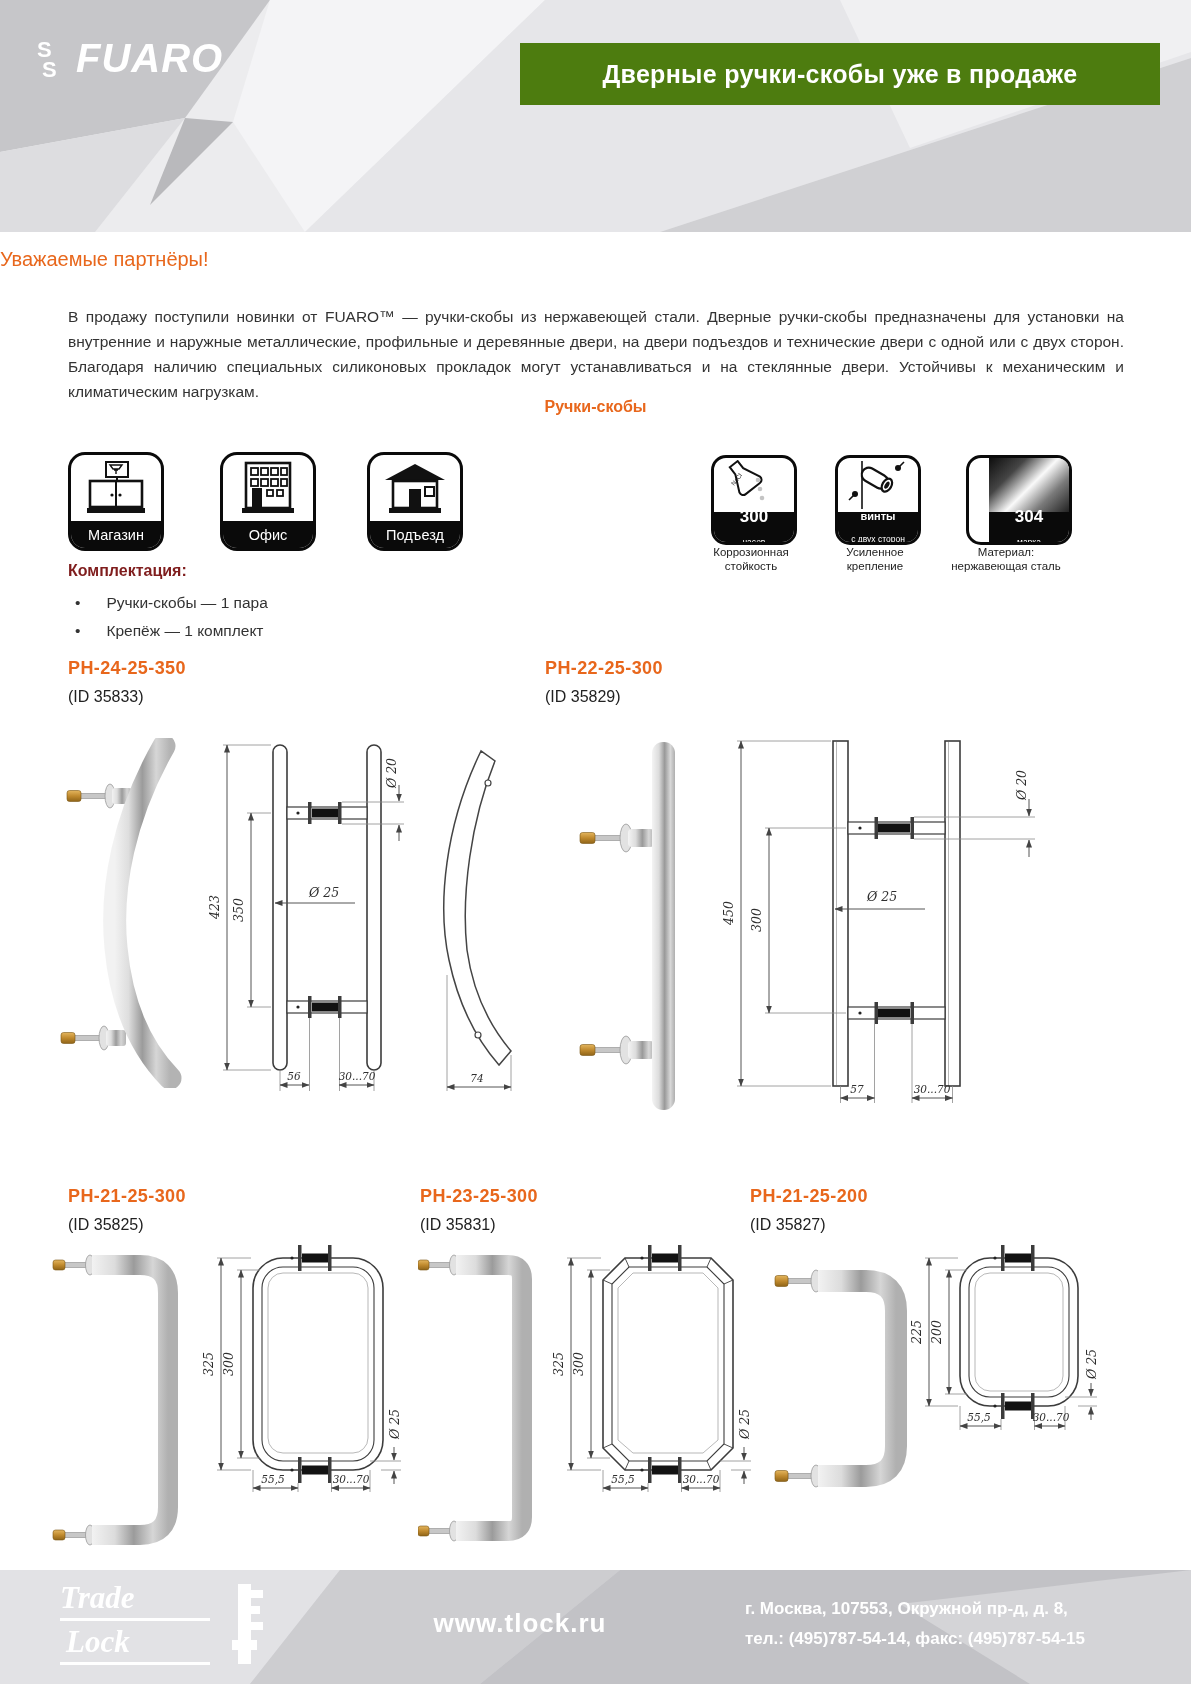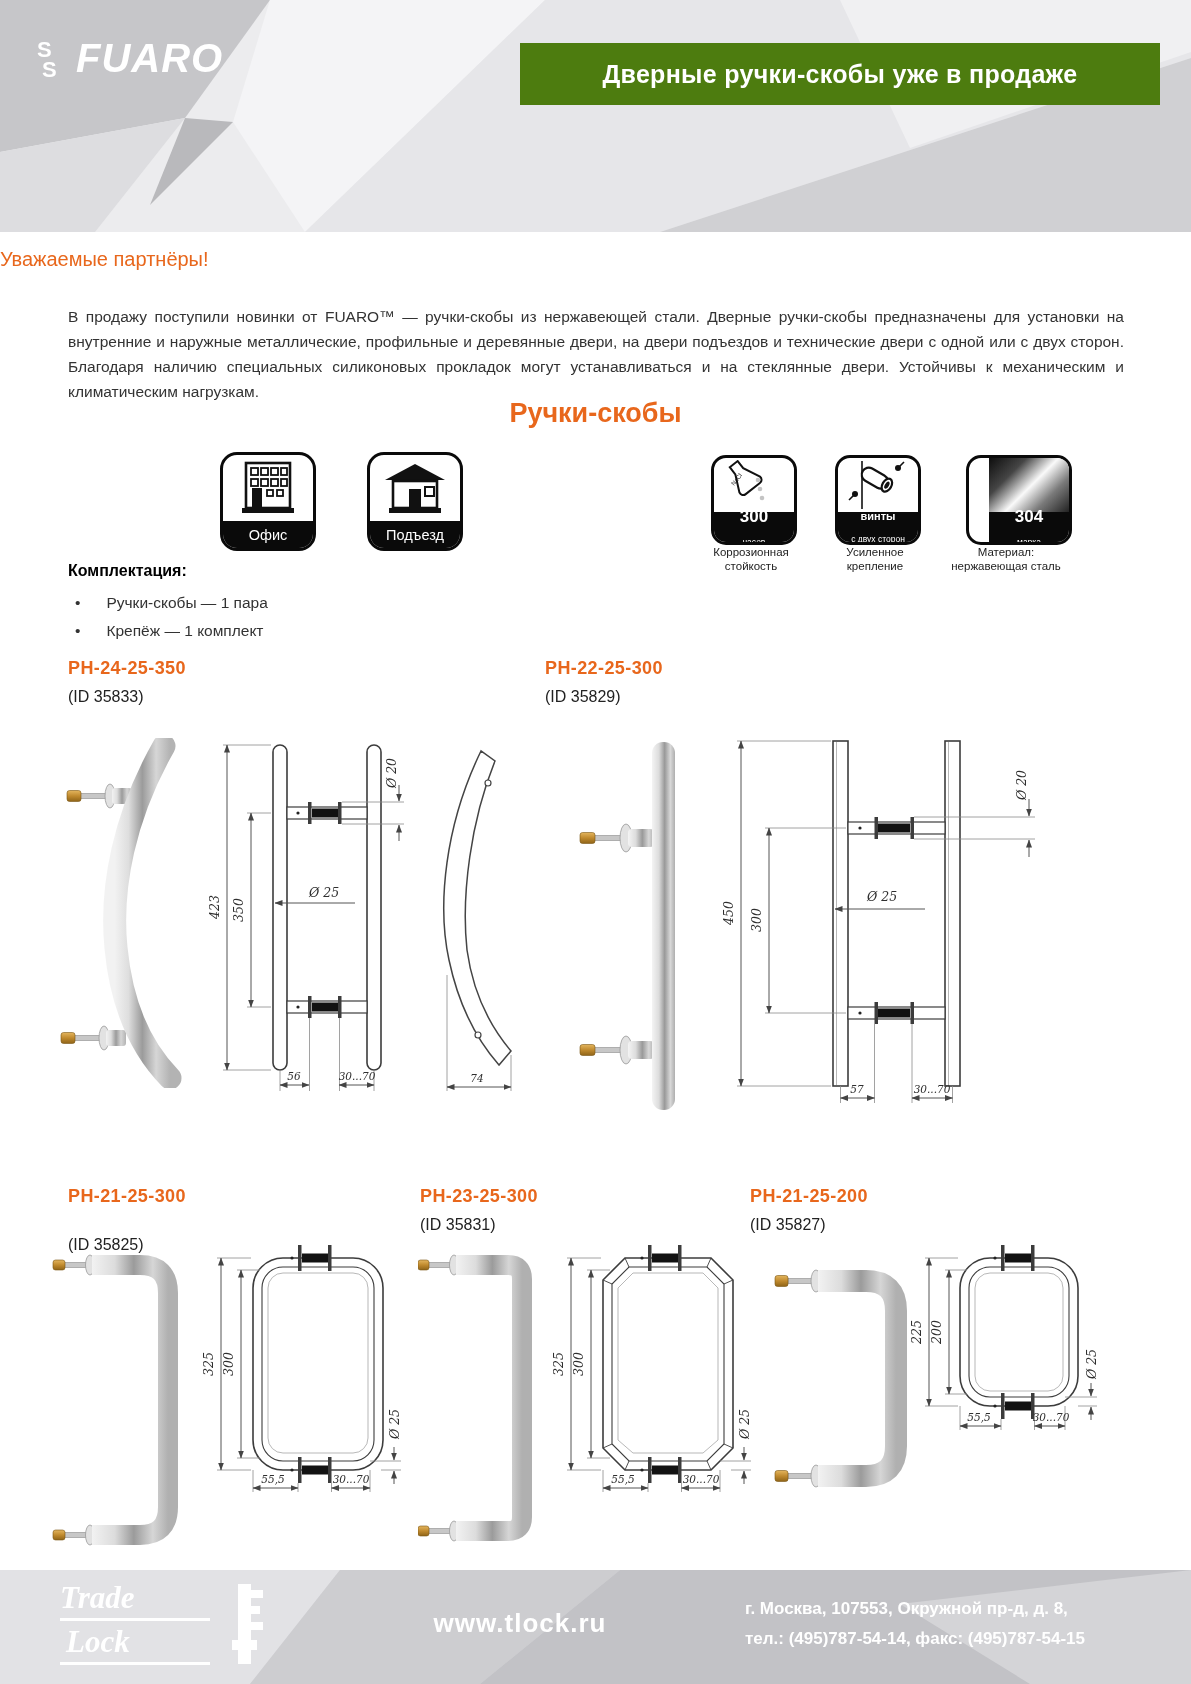--- a/index.html
+++ b/index.html
@@ -12,40 +12,40 @@
   .logo .word{color:#fff;font-weight:bold;font-size:40px;letter-spacing:1px;font-style:italic;}
   .banner{position:absolute;left:520px;top:43px;width:640px;height:62px;background:#4d7c0f;
           display:flex;align-items:center;justify-content:center;z-index:2;}
   .banner span{color:#fff;font-weight:bold;font-size:25px;letter-spacing:.3px;}
   
   .greeting{position:absolute;left:0;top:248px;width:1191px;text-align:left;
             color:#e8671c;font-size:20px;}
   .intro{position:absolute;left:68px;top:288px;width:1056px;font-size:15.5px;line-height:25px;
          text-align:justify;color:#333;}
   .sec-title{position:absolute;left:0;top:398px;width:1191px;text-align:center;color:#e8671c;
-             font-size:27px;font-weight:bold;}
+             font-size:16px;font-weight:bold;}
   
   .uicon{position:absolute;width:90px;height:93px;border:3px solid #0a0a0a;border-radius:17px;
          background:#fff;overflow:hidden;display:flex;flex-direction:column;}
   .upic{flex:1;display:flex;align-items:center;justify-content:center;}
   .uband{height:27px;background:#0a0a0a;color:#fff;font-size:14.5px;display:flex;
          align-items:center;justify-content:center;}
   
   .ficon{position:absolute;width:80px;height:84px;border:3px solid #0a0a0a;border-radius:15px;
          background:#fff;overflow:hidden;display:flex;flex-direction:column;}
   .fpic{flex:1;display:flex;align-items:center;justify-content:center;}
   .fpic.metal{background:linear-gradient(135deg,#0d0d0d 0%,#454545 28%,#fafafa 52%,#7a7a7a 74%,#222 100%);}
   .fband{height:30px;background:#0a0a0a;color:#fff;display:flex;flex-direction:column;
          align-items:center;justify-content:center;line-height:1;}
   .fb1{font-weight:bold;font-size:17px;}
   .fb1.small{font-size:11px;}
   .fb2{font-size:8.5px;margin-top:13px;}
   .fcap{position:absolute;width:160px;text-align:center;font-size:11.5px;line-height:14px;color:#222;}
   
-  .kit-title{position:absolute;left:68px;top:562px;font-weight:bold;font-size:16px;color:#000000;}
+  .kit-title{position:absolute;left:68px;top:562px;font-weight:bold;font-size:16px;color:#7f1d1d;}
   .kit-item{position:absolute;left:75px;font-size:15.5px;color:#333;}
   .kit-item::before{content:"•";margin-right:26px;color:#333;}
   
   .pname{position:absolute;color:#e8671c;font-weight:bold;font-size:18px;letter-spacing:.4px;}
   .pid{position:absolute;font-size:16px;color:#222;}
   
   .draw{position:absolute;}
   .dim{font:italic 12.5px "DejaVu Serif",serif;fill:#2f2f2f;}
   .dimS{font:italic 10.5px "DejaVu Serif",serif;fill:#2f2f2f;}
   .tube{fill:#fff;stroke:#3c3c3c;stroke-width:1.6;}
@@ -92,20 +92,35 @@
     </div>
     <div class="banner">
       <span>Дверные ручки-скобы уже в продаже</span>
     </div>
   </div>
 
   <div class="greeting">Уважаемые партнёры!</div>
   <p class="intro">В продажу поступили новинки от FUARO™ — ручки-скобы из нержавеющей стали. Дверные ручки-скобы предназначены для установки на внутренние и наружные металлические, профильные и деревянные двери, на двери подъездов и технические двери с одной или с двух сторон. Благодаря наличию специальных силиконовых прокладок могут устанавливаться и на стеклянные двери. Устойчивы к механическим и климатическим нагрузкам.</p>
   <div class="sec-title">Ручки-скобы</div>
 
+  <div class="uicon" style="left:68px;top:452px;">
+    <div class="upic">
+      <svg width="62" height="56" viewBox="0 0 62 56">
+        <rect x="21" y="2" width="22" height="15" fill="none" stroke="#111" stroke-width="2"></rect>
+        <path d="M25,5 h12 l-3,4 h-6 z M29,10 h4 M31,10 v4" stroke="#111" stroke-width="1.4" fill="none"></path>
+        <line x1="32" y1="17" x2="32" y2="21" stroke="#111" stroke-width="2"></line>
+        <rect x="5" y="21" width="52" height="26" fill="none" stroke="#111" stroke-width="2.6"></rect>
+        <line x1="31" y1="21" x2="31" y2="47" stroke="#111" stroke-width="2"></line>
+        <circle cx="27" cy="35" r="1.6" fill="#111"></circle>
+          <circle cx="35" cy="35" r="1.6" fill="#111"></circle>
+        <rect x="2" y="48" width="58" height="5" fill="#111"></rect>
+      </svg>
+    </div>
+    <div class="uband">Магазин</div>
+  </div>
 
   <div class="uicon" style="left:220px;top:452px;">
     <div class="upic">
       <svg width="62" height="56" viewBox="0 0 62 56">
         <rect x="9" y="3" width="44" height="45" fill="none" stroke="#111" stroke-width="2.6"></rect>
         <g fill="none" stroke="#111" stroke-width="1.8">
           <rect x="14" y="8" width="7" height="7"></rect>
             <rect x="24" y="8" width="7" height="7"></rect>
           <rect x="34" y="8" width="7" height="7"></rect>
             <rect x="44" y="8" width="6" height="7"></rect>
@@ -365,21 +380,21 @@
       <line class="xl" x1="159.5" y1="291" x2="159.5" y2="370"></line>
     <line class="xl" x1="197" y1="291" x2="197" y2="370"></line>
       <line class="xl" x1="237.5" y1="353" x2="237.5" y2="370"></line>
     <line class="dl" x1="125.5" y1="365" x2="159.5" y2="365" marker-start="url(#aB)" marker-end="url(#aB)"></line>
     <text class="dimS" text-anchor="middle" x="142" y="360">57</text>
     <line class="dl" x1="197" y1="365" x2="237.5" y2="365" marker-start="url(#aB)" marker-end="url(#aB)"></line>
     <text class="dimS" text-anchor="middle" x="217" y="360">30...70</text>
   </svg>
 
   <div class="pname" style="left:68px;top:1186px;">PH-21-25-300</div>
-  <div class="pid" style="left:68px;top:1216px;margin-top:20px;">(ID 35825)</div>
+  <div class="pid" style="left:68px;top:1216px;">(ID 35825)</div>
   <div class="pname" style="left:420px;top:1186px;">PH-23-25-300</div>
   <div class="pid" style="left:420px;top:1216px;">(ID 35831)</div>
   <div class="pname" style="left:750px;top:1186px;">PH-21-25-200</div>
   <div class="pid" style="left:750px;top:1216px;">(ID 35827)</div>
 
   <svg class="draw" style="left:52px;top:1243px;" width="130" height="315" viewBox="0 0 130 315">
     <defs>
       <linearGradient id="gm2" x1="0" y1="0" x2="1" y2="0">
         <stop offset="0" stop-color="#f2f2f2"></stop>
           <stop offset=".3" stop-color="#dcdcdc"></stop>

